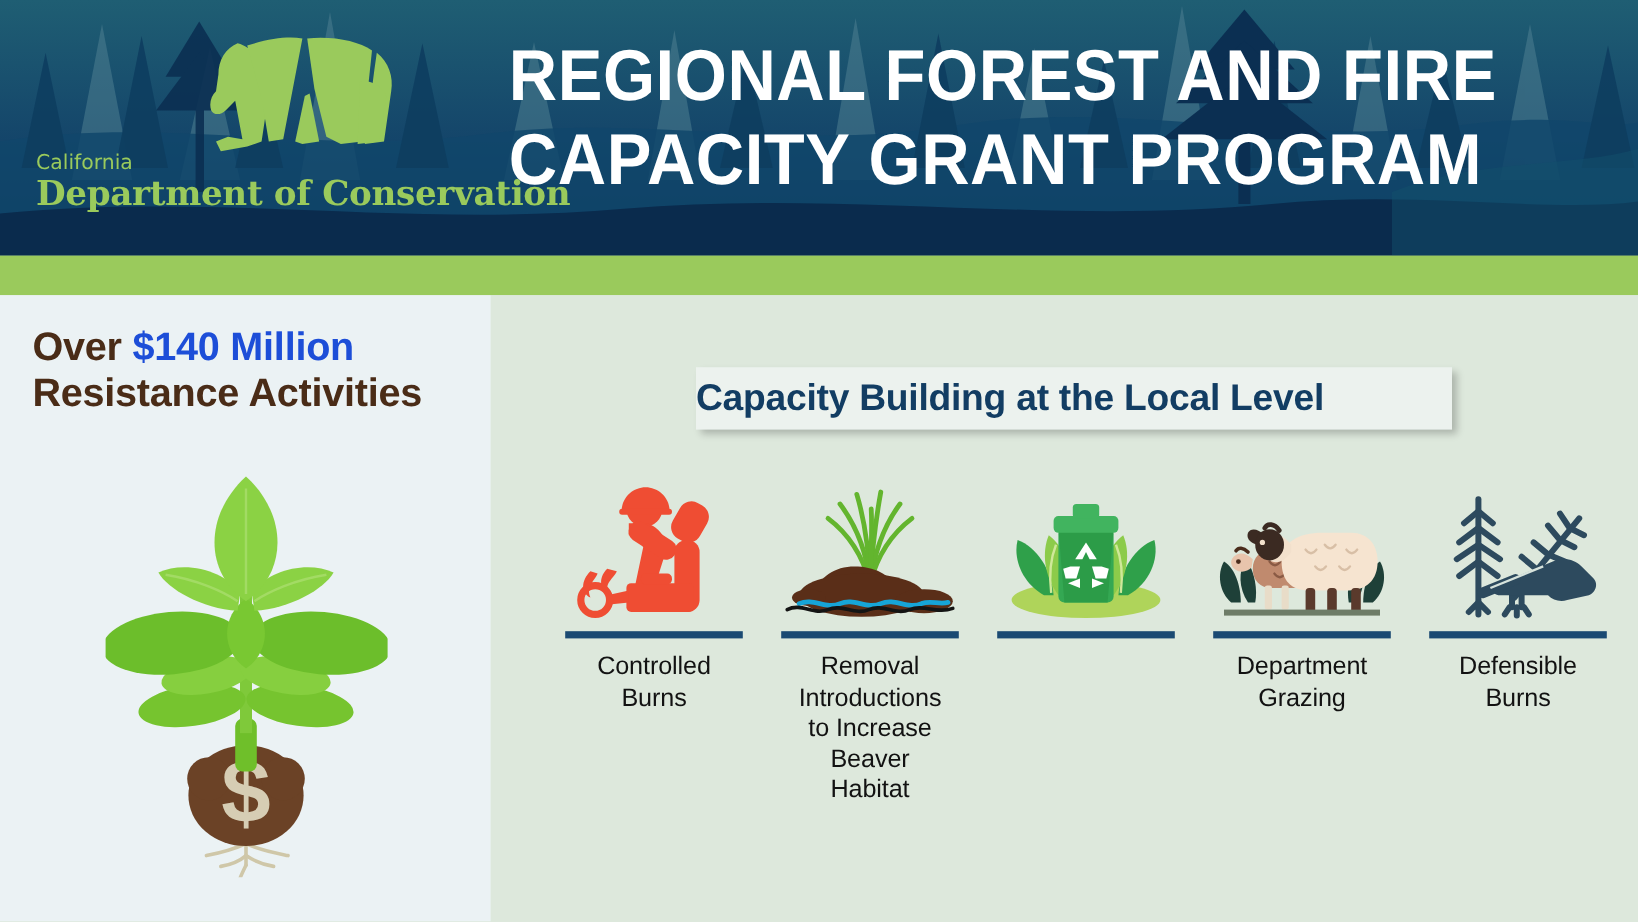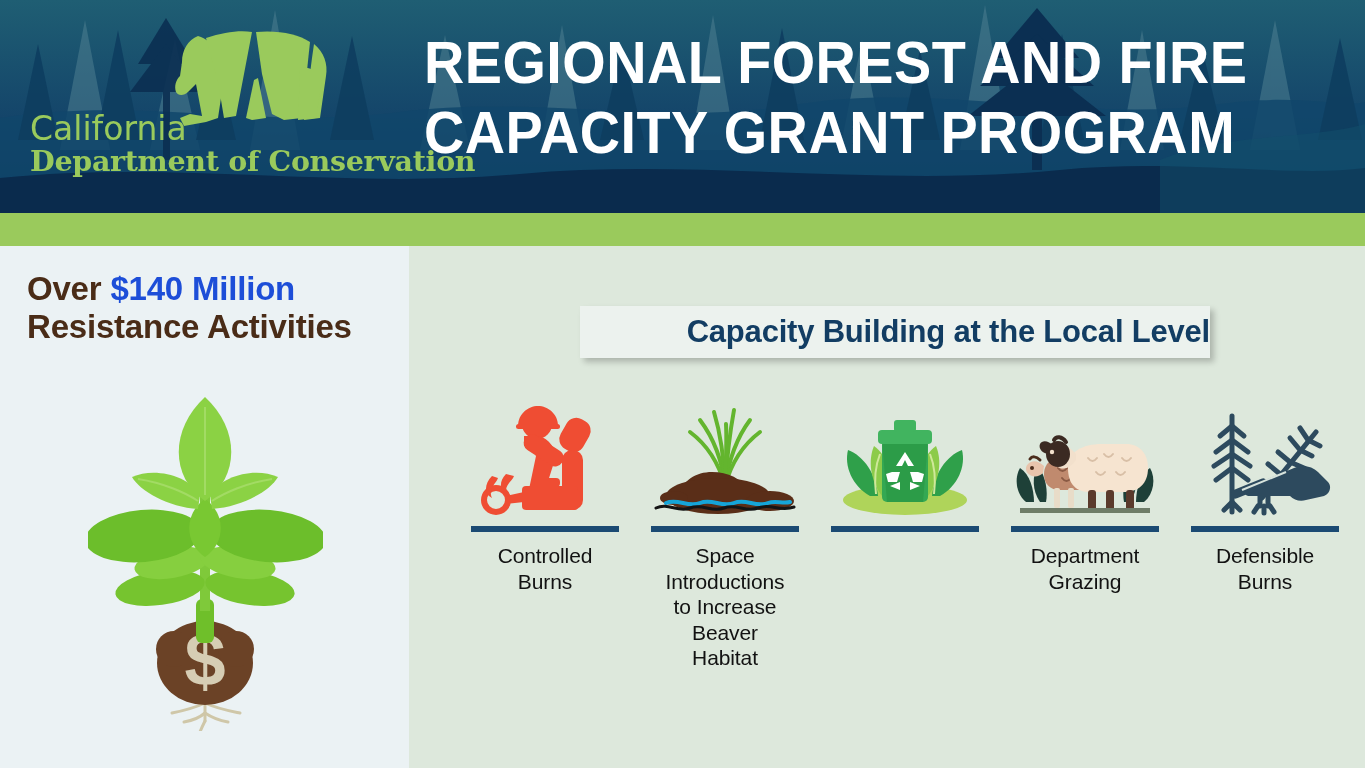--- a/index.html
+++ b/index.html
@@ -18,21 +18,21 @@
   .header-bg { position:absolute; inset:0; }
   .header-inner { position:relative; width:100%; height:100%; }
 
   .logo-block {
     position:absolute; left:18px; top:10px; width:360px; height:190px;
   }
   .bear-wrap { position:absolute; left:88px; top:8px; width:260px; height:140px; }
   .logo-text { position:absolute; left:12px; bottom:22px; width:350px; }
   .logo-california {
     font-family:"DejaVu Sans", sans-serif;
-    font-size:33px; color:#9ACA5C; letter-spacing:0px; line-height:1;
+    font-size:17px; color:#9ACA5C; letter-spacing:0px; line-height:1;
   }
   .logo-dept {
     font-family:"DejaVu Serif", serif;
     font-weight:bold; font-size:28.5px; color:#9ACA5C;
     letter-spacing:-0.3px; line-height:1.15; white-space:nowrap;
   }
 
   .title {
     position:absolute; left:424px; top:28px; width:880px;
     color:#FFFFFF; font-weight:bold;
@@ -71,21 +71,21 @@
 
   
   .plant { position:absolute; left:88px; top:145px; width:235px; height:340px; }
 
   
   .banner {
     position:absolute; left:171px; top:60px;
     width:630px; height:52px;
     background:#ECF2EE;
     box-shadow:4px 4px 6px rgba(0,0,0,0.22);
-    display:flex; align-items:center; justify-content:flex-end;
+    display:flex; align-items:center; justify-content:flex-start;
   }
   .banner-text {
     color:#123D63; font-weight:bold; font-size:31px;
     letter-spacing:-0.2px; white-space:nowrap;
     font-family:"Liberation Sans", sans-serif;
   }
 
   
   .icon-row {
     position:absolute; left:46px; top:156px; width:900px; height:300px;
@@ -311,21 +311,21 @@
             <g stroke="#16A5D8" stroke-width="4" fill="none" stroke-linecap="round">
               <path d="M16,101 C28,96 38,106 50,101 C62,96 72,106 84,101 C96,96 106,106 118,101 C126,98 132,102 140,100"></path>
             </g>
             <g stroke="#141414" stroke-width="3" fill="none" stroke-linecap="round">
               <path d="M6,106 C18,100 28,111 40,106 C52,101 62,111 74,106 C86,101 96,111 108,106 C120,101 130,110 144,105"></path>
             </g>
           </svg>
         </div>
         <div class="icon-rule"></div>
         <div class="icon-label">
-          <div>Space</div>
+          <div>Removal</div>
           <div>Introductions</div>
           <div>to Increase</div>
           <div>Beaver</div>
           <div>Habitat</div>
         </div>
       </div>
 
       <div class="icon-card">
         <div class="icon-art">
           <svg viewBox="0 0 150 118" width="150" height="118">

